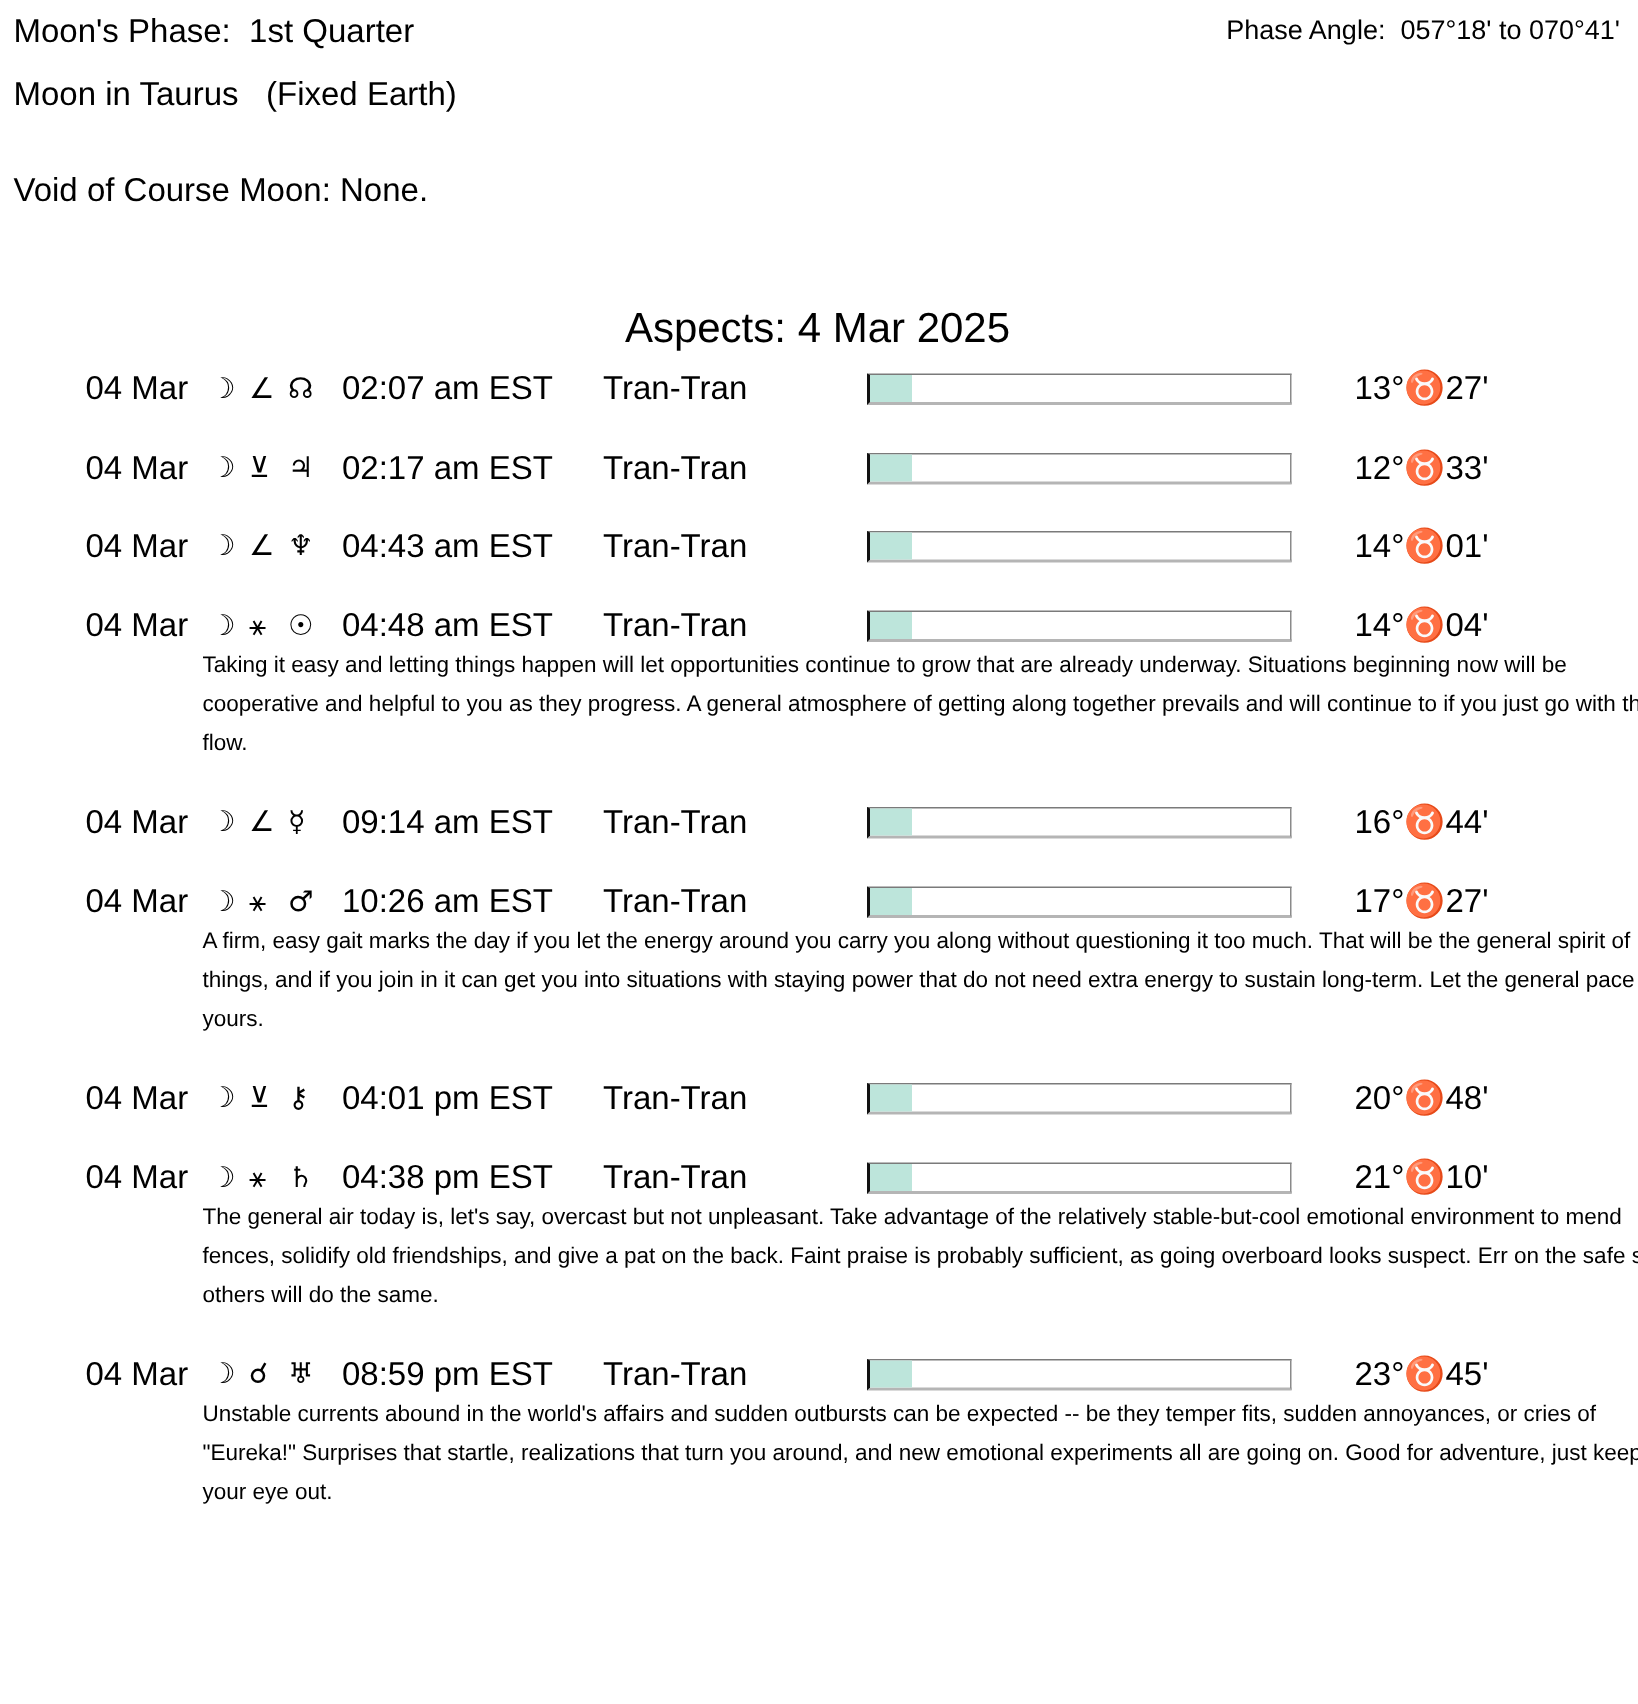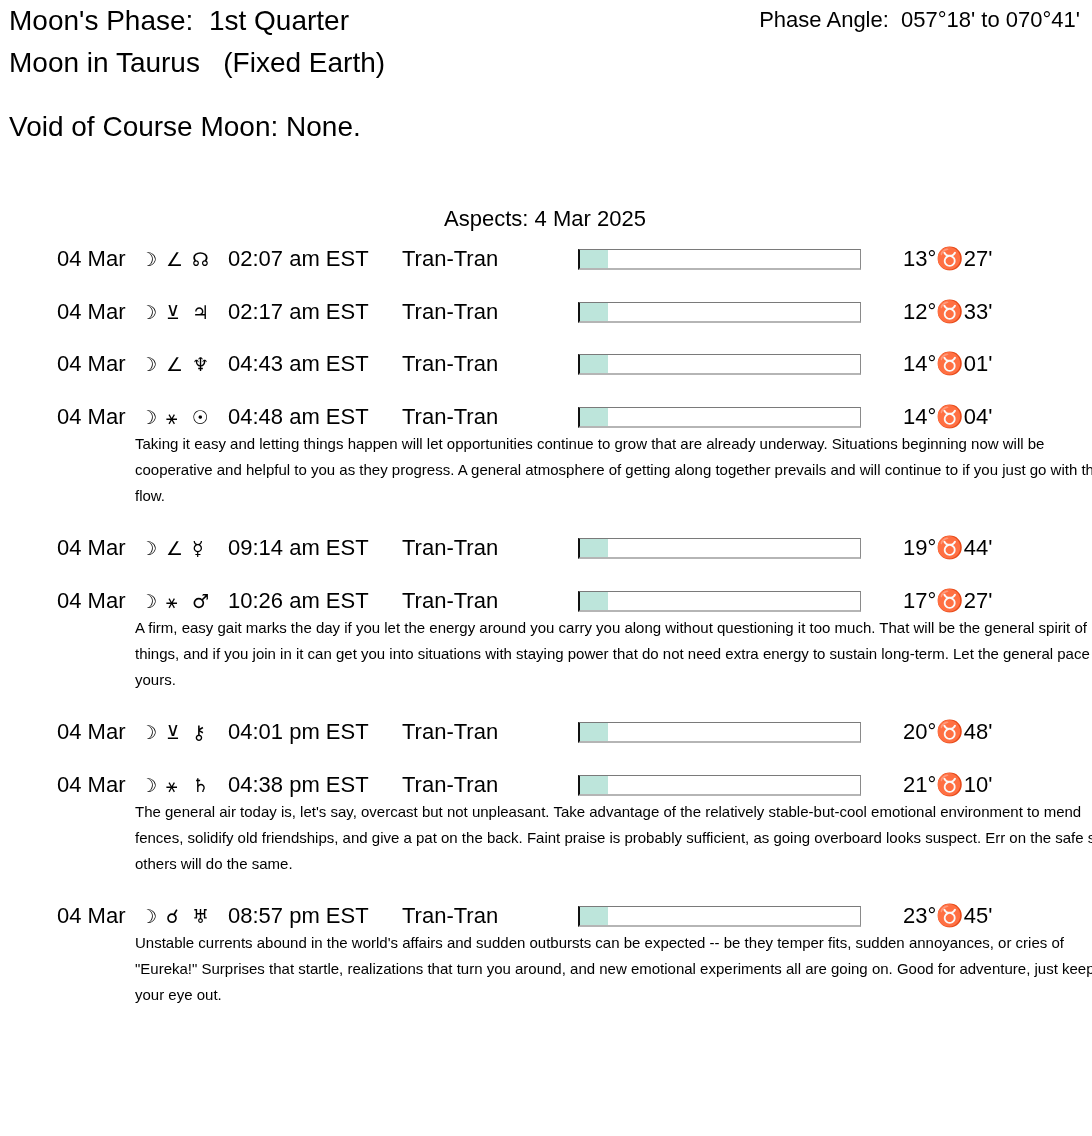--- a/index.html
+++ b/index.html
@@ -1,23 +1,23 @@
 <!DOCTYPE html>
 <html><head>
 <meta charset="utf-8">
 <style>
   html, body { margin:0; padding:0; background:#ffffff; }
   body { width:1092px; height:1136px; position:relative; overflow:hidden;
          font-family:"Liberation Sans", sans-serif; color:#000; font-size:22px; }
-  .hdr { position:absolute; left:9px; font-size:28px; line-height:26px; white-space:pre; }
+  .hdr { position:absolute; left:9px; font-size:22px; line-height:26px; white-space:pre; }
   #phase { top:8px; }
   #moonsign { top:50px; }
   #voc { top:114px; }
-  #phase-angle { position:absolute; right:12px; top:8px; font-size:22px; line-height:24px; white-space:pre; }
-  #aspects-title { position:absolute; left:0; width:1090px; text-align:center; top:206px; font-size:22px; line-height:26px; }
+  #phase-angle { position:absolute; right:12px; top:8px; font-size:18px; line-height:24px; white-space:pre; }
+  #aspects-title { position:absolute; left:0; width:1090px; text-align:center; top:206px; font-size:28px; line-height:26px; }
   #list { position:absolute; left:0; top:246px; width:1092px;padding-left:48px; }
   .entry { position:relative; }
   .row { position:relative; height:26px; margin-bottom:0; }
   .row span { position:absolute; top:0; line-height:26px; white-space:pre; }
   .c-date { left:9px; }
   .c-moon { left:92px; }
   .c-asp { left:118px; }
   .c-pl { left:144px; }
   .c-time { left:180px; }
   .c-type { left:354px; }
@@ -113,21 +113,21 @@
     <div class="row">
       <span class="c-date">04 Mar</span>
       <span class="c-moon glyph">☽</span>
       <span class="c-asp glyph">∠</span>
       <span class="c-pl glyph">☿</span>
       <span class="c-time">09:14 am EST</span>
       <span class="c-type">Tran-Tran</span>
       <div class="bar">
         <div class="bar-fill" style="width: 10%; background: rgb(189, 229, 219);"></div>
       </div>
-      <span class="c-pos">19°♉44'</span>
+      <span class="c-pos">16°♉44'</span>
     </div>
 
     <div class="gap"></div>
   </div>
 
   <div class="entry">
     <div class="row">
       <span class="c-date">04 Mar</span>
       <span class="c-moon glyph">☽</span>
       <span class="c-asp glyph">⚹</span>
@@ -176,21 +176,21 @@
     <div class="desc">The general air today is, let's say, overcast but not unpleasant. Take advantage of the relatively stable-but-cool emotional environment to mend fences, solidify old friendships, and give a pat on the back. Faint praise is probably sufficient, as going overboard looks suspect. Err on the safe side, others will do the same.</div>
     <div class="gap"></div>
   </div>
 
   <div class="entry">
     <div class="row">
       <span class="c-date">04 Mar</span>
       <span class="c-moon glyph">☽</span>
       <span class="c-asp glyph">☌</span>
       <span class="c-pl glyph">♅</span>
-      <span class="c-time">08:57 pm EST</span>
+      <span class="c-time">08:59 pm EST</span>
       <span class="c-type">Tran-Tran</span>
       <div class="bar">
         <div class="bar-fill" style="width: 10%; background: rgb(189, 229, 219);"></div>
       </div>
       <span class="c-pos">23°♉45'</span>
     </div>
     <div class="desc">Unstable currents abound in the world's affairs and sudden outbursts can be expected -- be they temper fits, sudden annoyances, or cries of "Eureka!" Surprises that startle, realizations that turn you around, and new emotional experiments all are going on. Good for adventure, just keep your eye out.</div>
     <div class="gap"></div>
   </div>
 </div>

